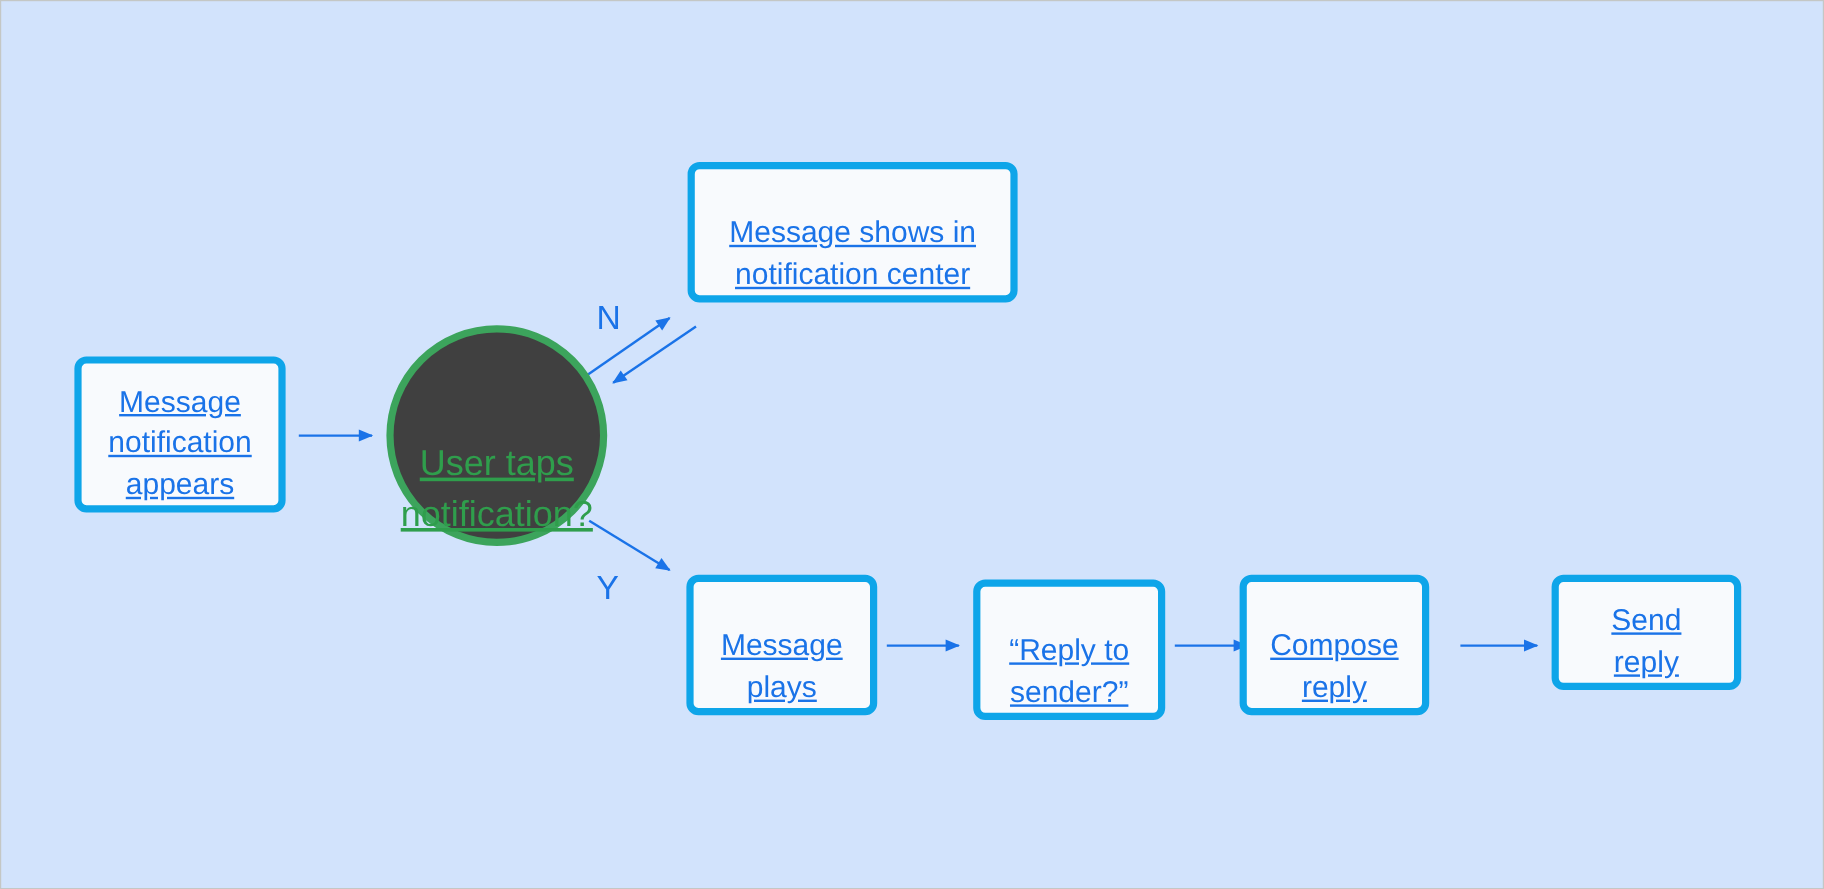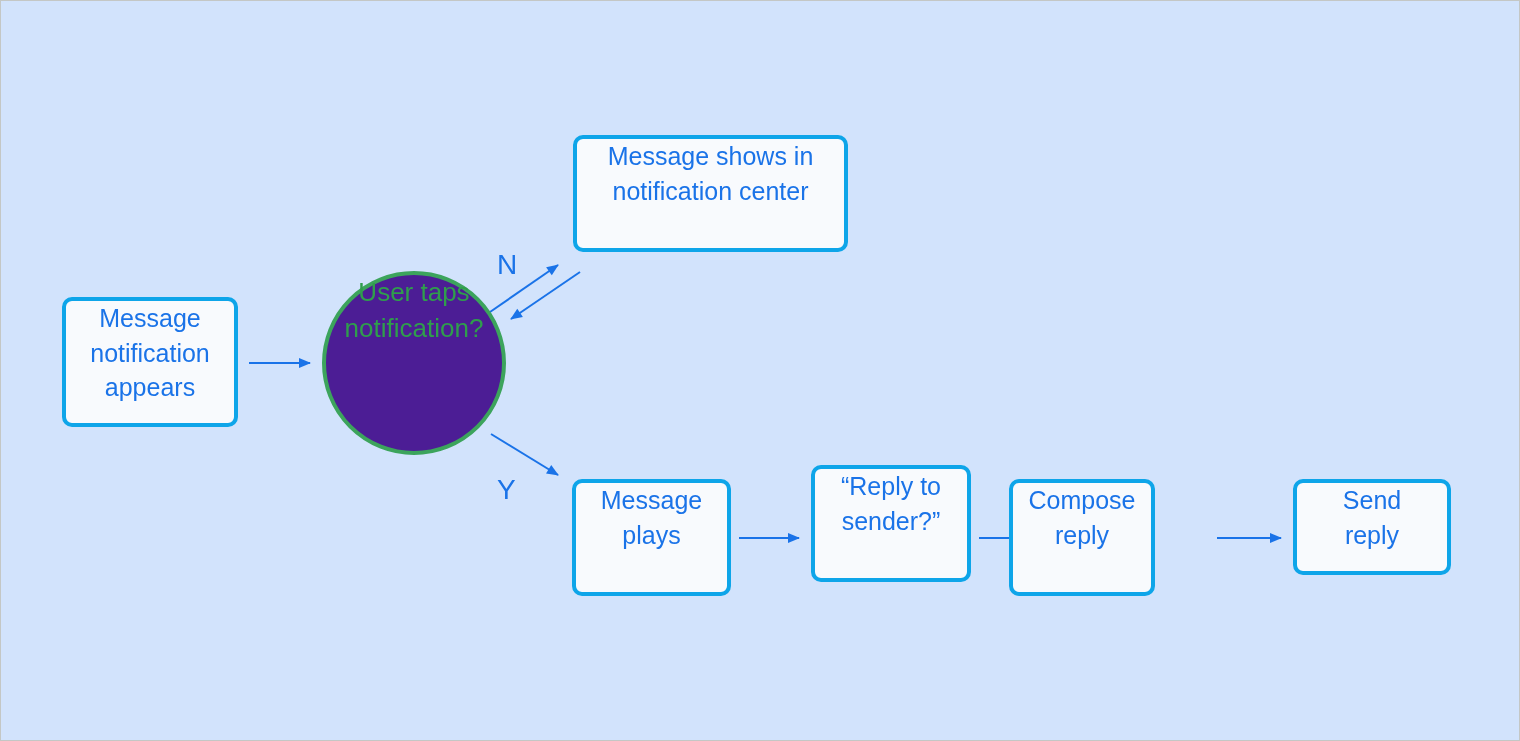--- a/index.html
+++ b/index.html
@@ -21,52 +21,53 @@
     position: absolute;
     left: 0;
     top: 0;
     width: 1520px;
     height: 741px;
     pointer-events: none;
   }
   .node {
     position: absolute;
     box-sizing: border-box;
-    border: 4px solid #0ea5e9;
+    border: 6px solid #0ea5e9;
     border-radius: 10px;
     background: #f8fafd;
     color: #1a73e8;
     display: flex;
-    align-items: flex-start;
+    align-items: flex-end;
     justify-content: center;
     text-align: center;
     font-size: 25px;
     line-height: 1.38;
     white-space: pre-line;
+    text-decoration: underline;
   }
   .decision {
     border-radius: 50%;
     border-color: #3ca45c;
-    background: #4c1d95;
+    background: #404040;
     color: #2f9e4c;
-    font-size: 26px;
+    font-size: 30px;
   }
   .edge-label {
     position: absolute;
     color: #1a73e8;
     font-size: 28px;
     line-height: 1;
   }
   
   .n-start    { left: 61px;   top: 296px; width: 176px; height: 130px; }
   .n-decision { left: 321px;  top: 270px; width: 184px; height: 184px; }
   .n-center   { left: 572px;  top: 134px; width: 275px; height: 117px; }
   .n-plays    { left: 571px;  top: 478px; width: 159px; height: 117px; }
-  .n-reply    { left: 810px;  top: 464px; width: 160px; height: 117px; }
-  .n-compose  { left: 1008px; top: 478px; width: 146px; height: 117px; }
+  .n-reply    { left: 810px;  top: 482px; width: 160px; height: 117px; }
+  .n-compose  { left: 1032px; top: 478px; width: 158px; height: 117px; }
   .n-send     { left: 1292px; top: 478px; width: 158px; height: 96px; }
   .lbl-n { left: 496px; top: 250px; }
   .lbl-y { left: 496px; top: 475px; }
 </style>
 </head>
 <body>
 
 <div class="canvas">
 
   <svg class="connector-layer" viewBox="0 0 1520 741" xmlns="http://www.w3.org/2000/svg">

